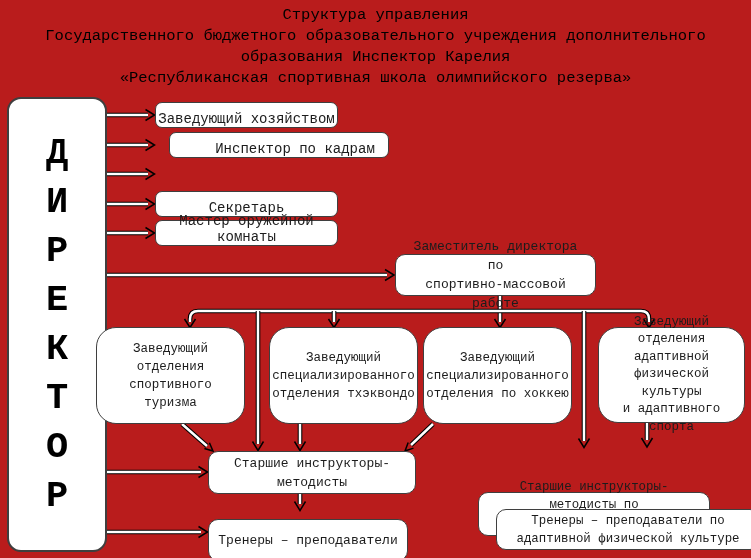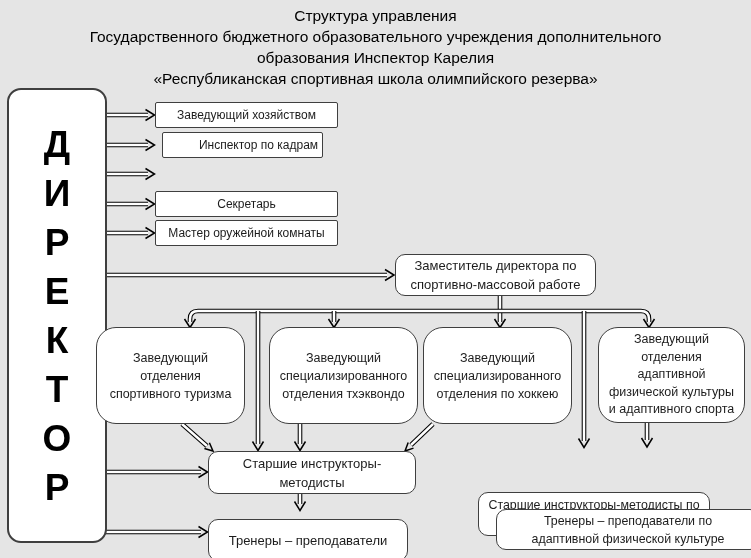--- a/index.html
+++ b/index.html
@@ -1,29 +1,29 @@
 <!DOCTYPE html>
 <html><head>
 <meta charset="utf-8">
 <style>
   html,body{margin:0;padding:0;background:#ffffff;}
   .stage{
-    position:relative;width:751px;height:558px;background:#e5e5e5;overflow:hidden;
-    font-family:Liberation Sans, sans-serif;color:#1c1c1c;
+    position:relative;width:751px;height:558px;background:#b91c1c;overflow:hidden;
+    font-family:Liberation Mono, monospace;color:#1c1c1c;
   }
   .title{position:absolute;left:0;top:5px;width:751px;text-align:center;
          font-size:15.5px;line-height:21px;color:#000;}
   .node{position:absolute;box-sizing:border-box;border:1.7px solid #3f3f3f;background:#fff;
         display:flex;align-items:center;justify-content:center;text-align:center;}
   .label{white-space:pre-line;display:block;}
-  .small{border-radius:2px;font-size:12px;}
+  .small{border-radius:7px;font-size:14px;align-items:flex-end;}
   .mid{border-radius:20px;font-size:12.5px;line-height:18px;padding:4px 8px;}
   .wide{border-radius:10px;font-size:13px;line-height:19px;padding:16px 8px;}
   .wide.adaptive{font-size:12.4px;line-height:18px;}
-  .director{left:7px;top:88px;width:100px;height:455px;border-radius:14px;border-width:2px;}
+  .director{left:7px;top:97px;width:100px;height:455px;border-radius:14px;border-width:2px;}
   .director .label{font-size:37px;font-weight:bold;line-height:49px;width:42px;
                    word-break:break-all;text-align:center;color:#000;}
   svg.wires{position:absolute;left:0;top:0;pointer-events:none;}
   .co{stroke:#000;stroke-width:4.6;fill:none;}
   .ci{stroke:#fff;stroke-width:2.5;fill:none;}
   .ah{stroke:#000;stroke-width:1.5;fill:none;}
 </style>
 </head>
 <body>
 
@@ -145,21 +145,21 @@
     </g>
   </svg>
 
   <div class="node director">
     <span class="label">ДИРЕКТОР</span>
   </div>
 
   <div class="node small" style="left:155px;top:102px;width:183px;height:26px;">
     <span class="label">Заведующий хозяйством</span>
   </div>
-  <div class="node small" style="left:162px;top:132px;width:161px;height:26px;padding-left:32px;">
+  <div class="node small" style="left:169px;top:132px;width:220px;height:26px;padding-left:32px;">
     <span class="label">Инспектор по кадрам</span>
   </div>
   <div class="node small" style="left:155px;top:191px;width:183px;height:26px;">
     <span class="label">Секретарь</span>
   </div>
   <div class="node small" style="left:155px;top:220px;width:183px;height:26px;">
     <span class="label">Мастер оружейной комнаты</span>
   </div>
 
   <div class="node wide" style="left:395px;top:254px;width:201px;height:42px;">

